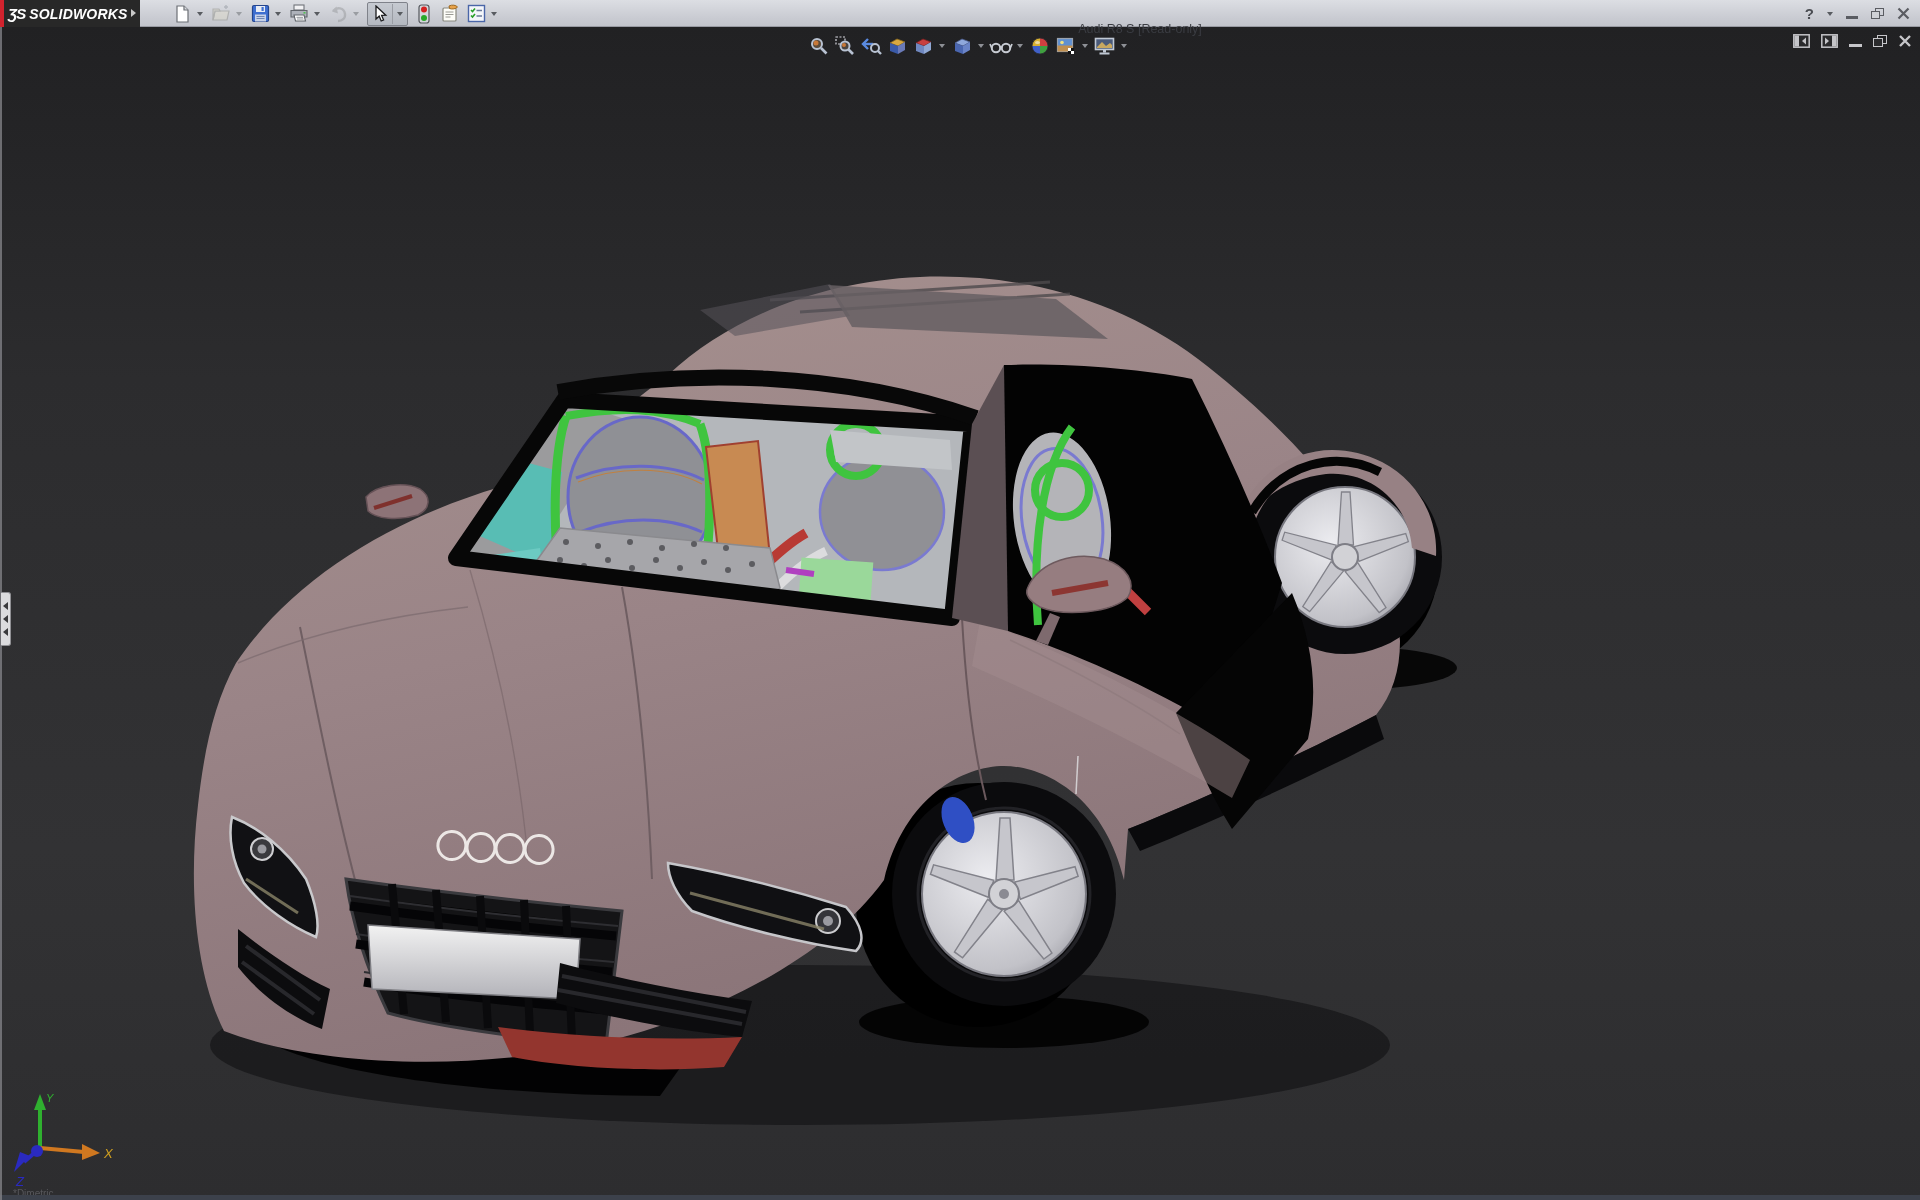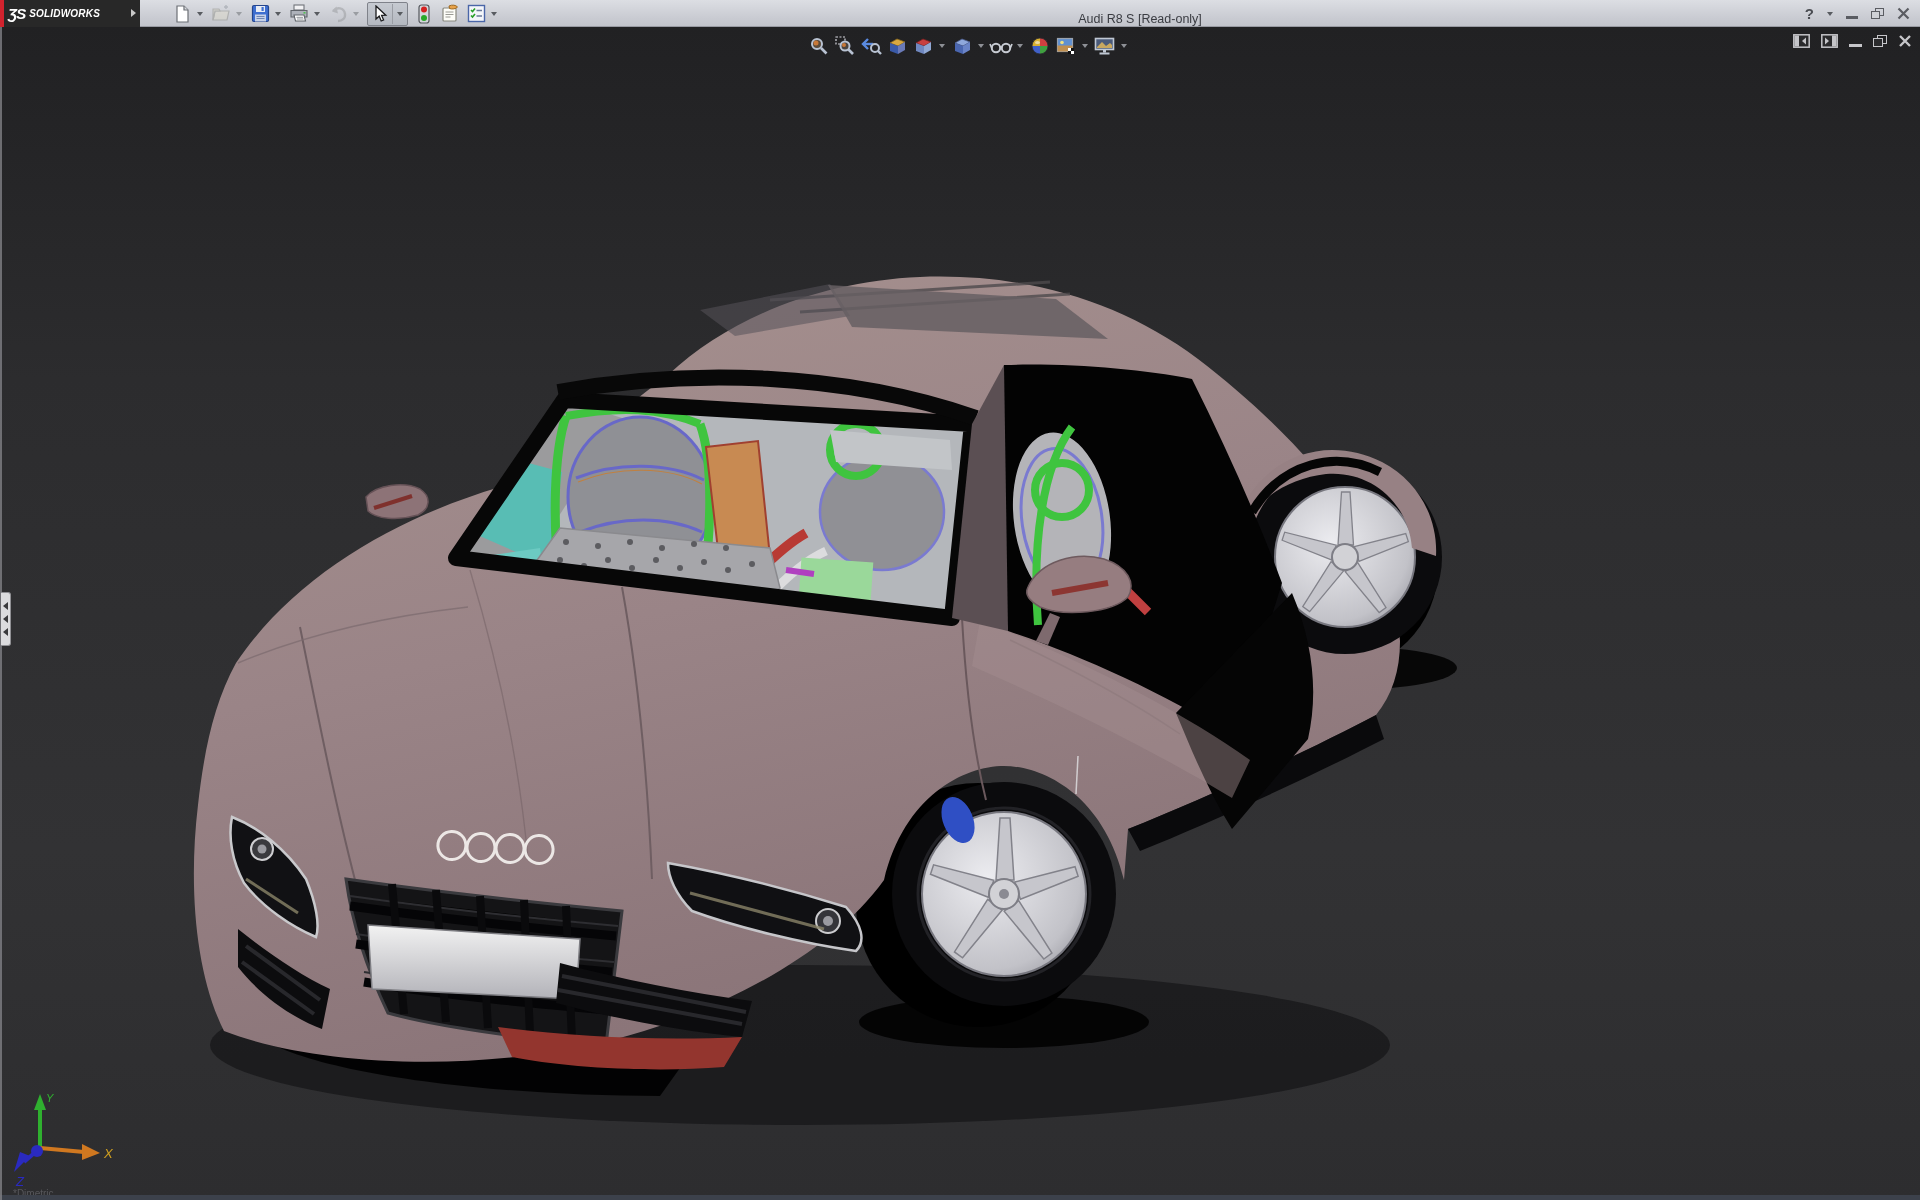--- a/index.html
+++ b/index.html
@@ -7,21 +7,21 @@
               font-family:"Liberation Sans", sans-serif; }
 
   
   .titlebar { position:absolute; left:0; top:0; width:1920px; height:27px;
     background:linear-gradient(#dcdee3,#c9cbd2 70%,#c2c4cb);
     border-bottom:1px solid #989aa2; z-index:40; }
   .logo-block { position:absolute; left:0; top:0; width:140px; height:27px;
     background:#282828; display:flex; align-items:center; padding-left:8px;text-align:right; }
   .logo-redbar { position:absolute; left:0; top:0; width:4px; height:27px; background:#d2232e; }
   .logo-mark { color:#fff; font-weight:bold; font-style:italic; font-size:15px; letter-spacing:-1px; }
-  .logo-text { color:#fff; font-weight:bold; font-style:italic; font-size:10px; margin-left:4px; letter-spacing:0.2px; }
+  .logo-text { color:#fff; font-weight:bold; font-style:italic; font-size:14px; margin-left:4px; letter-spacing:0.2px; }
   .logo-flyout { position:absolute; left:131px; top:9px; width:0; height:0;
     border-top:4.5px solid transparent; border-bottom:4.5px solid transparent; border-left:5px solid #c8c8c8; }
 
   .main-toolbar { position:absolute; left:170px; top:0; height:27px; display:flex; align-items:center; gap:2px; }
   .tb-btn { width:24px; height:24px; display:flex; align-items:center; justify-content:center; border-radius:2px; }
   .tb-btn.disabled { opacity:.42; filter:grayscale(.6); }
   .caret { width:0; height:0; border-left:3.5px solid transparent; border-right:3.5px solid transparent;
     border-top:4px solid #585b60; margin:0 4px 0 1px; }
   .caret.disabled { border-top-color:#9a9da2; }
   .pressed-group { display:flex; align-items:center; border:1px solid #7f828a;
@@ -155,21 +155,21 @@
       <svg width="19" height="19" viewBox="0 0 19 19">
         <rect x="1.5" y="1.5" width="16" height="16" fill="#f4f6fa" stroke="#4a66a8" stroke-width="1.4"></rect>
         <path d="M4 6 l1.5 1.5 L8 4.5" stroke="#28a028" stroke-width="1.6" fill="none"></path>
         <path d="M4 11.5 l1.5 1.5 L8 10" stroke="#28a028" stroke-width="1.6" fill="none"></path>
         <path d="M9.5 6.5 h5.5 M9.5 12 h5.5" stroke="#6a7a9a" stroke-width="1.4"></path>
       </svg>
     </div>
     <div class="caret"></div>
   </div>
 
-  <div class="page-title" style="position:absolute; left:1140px; top:12px; transform:translateX(-50%);
+  <div class="page-title" style="position:absolute; left:1140px; top:22px; transform:translateX(-50%);
               font-size:12.5px; color:#3a3c42;">Audi R8 S [Read-only]</div>
 
   <div class="win-controls">
     <span class="help-glyph">?</span>
     <div class="caret" style="margin:0;"></div>
     <div class="wc-min"></div>
     <div class="wc-restore">
         <div class="r1"></div>
         <div class="r2"></div>
       </div>

